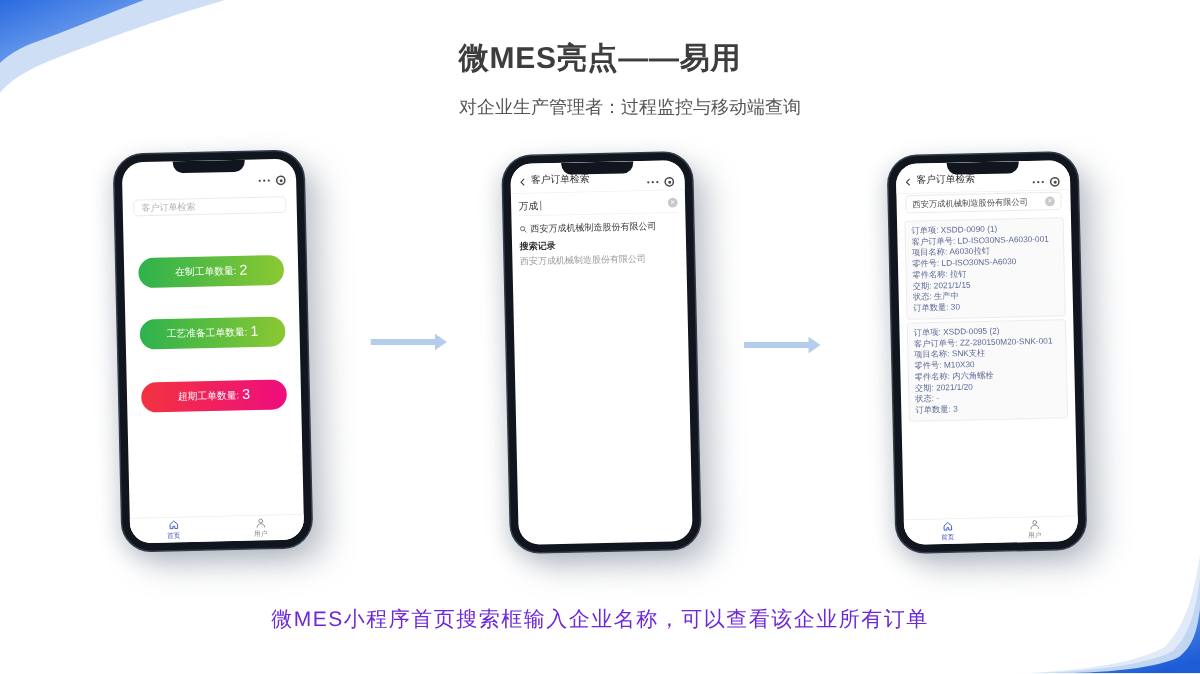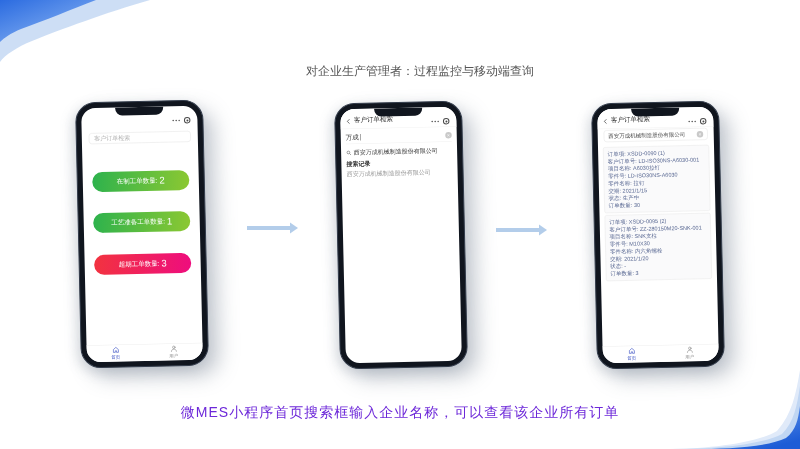--- a/index.html
+++ b/index.html
@@ -87,20 +87,21 @@
       <linearGradient id="gBR" x1="0" y1="0" x2="0.7" y2="1">
         <stop offset="0" stop-color="#79a9f2"></stop>
         <stop offset="1" stop-color="#1d5cd6"></stop>
       </linearGradient>
     </defs>
     <path d="M150,16 C146,40 142,60 127,77 C105,90 55,95 14,95 L150,95 Z" fill="#e0eaf9"></path>
     <path d="M150,32 C147,52 144,68 132,80 C112,91 62,95 26,95 L150,95 Z" fill="#c0d6f3"></path>
     <path d="M150,52 C148,66 146,76 136,84 C118,93 76,95 44,95 L150,95 Z" fill="url(#gBR)"></path>
   </svg>
 
+  <div class="title">微MES亮点——易用</div>
   <div class="subtitle">对企业生产管理者：过程监控与移动端查询</div>
   <div class="caption">微MES小程序首页搜索框输入企业名称，可以查看该企业所有订单</div>
 
   <div class="phone p1">
     <div class="screen">
       <div class="notch"></div>
       <div class="inner">
         <div class="capsule">
           <span class="dots">
               <i></i>

